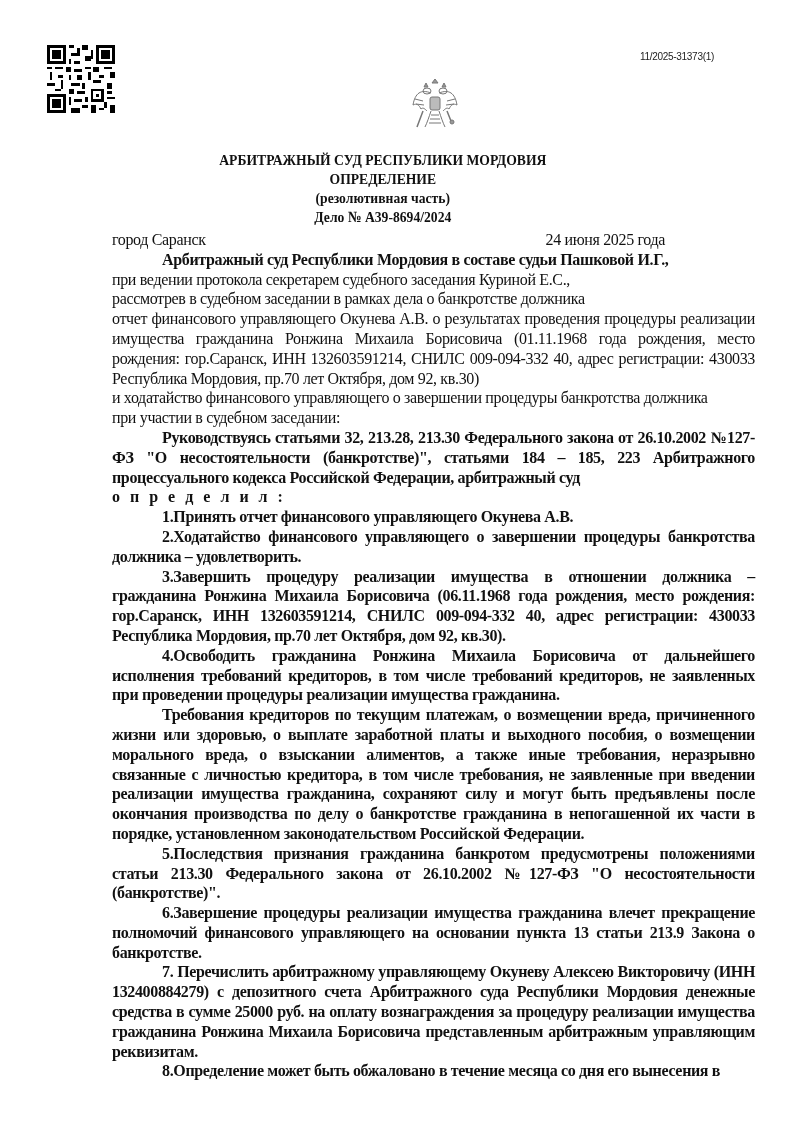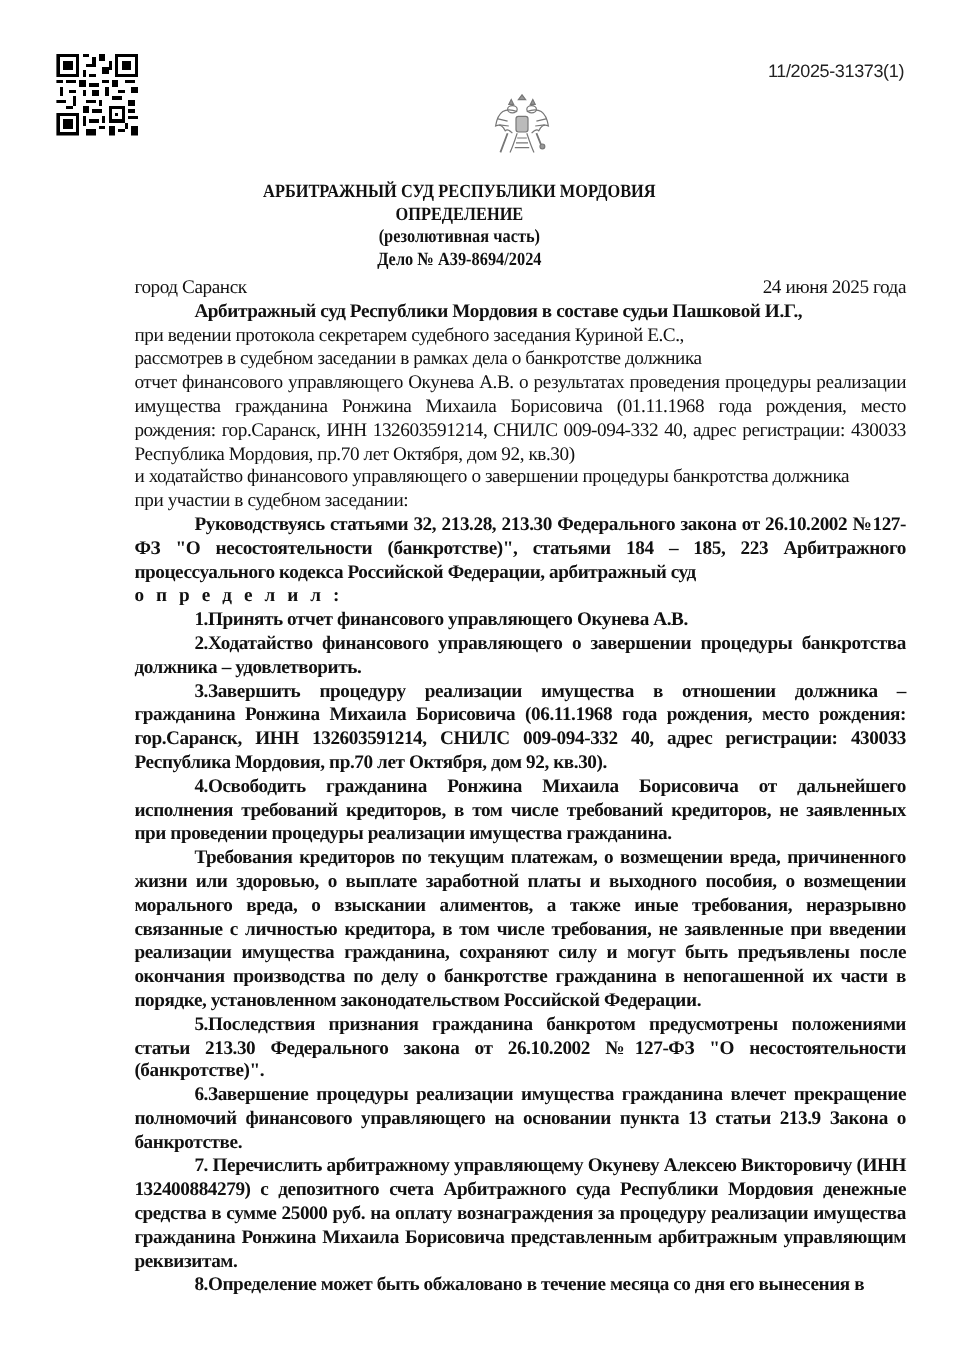--- a/index.html
+++ b/index.html
@@ -1,28 +1,28 @@
 <!DOCTYPE html>
 <html><head>
 <meta charset="utf-8">
 <style>
   html, body { margin: 0; padding: 0; background: #ffffff; }
   body { width: 800px; height: 1131px; position: relative; overflow: hidden;
          font-family: "Liberation Serif", "DejaVu Serif", serif; color: #111; }
   .qr { position: absolute; left: 47px; top: 45px; width: 68px; height: 68px; }
   .docnum { position: absolute; left: 640px; top: 51px; font-family: "Liberation Sans", sans-serif;
-            font-size: 15px; color: #222; letter-spacing: -0.3px; }
+            font-size: 10px; color: #222; letter-spacing: -0.3px; }
   .emblem { position: absolute; left: 411px; top: 75px; width: 48px; height: 60px; }
   .header { position: absolute; left: 0; top: 150px; width: 870px; text-align: center;
             font-weight: bold; font-size: 15.5px; line-height: 19px; transform: scaleX(0.88);
             transform-origin: 0 0; }
   .body { position: absolute; left: 112px; top: 230px; width: 643px; font-size: 16px;
           line-height: 19.8px; }
   .row { display: flex; justify-content: space-between; }
-  .row .date { }
+  .row .date { margin-right: 90px; }
   .p { margin: 0; text-align: justify; }
   .ind { text-indent: 50px; font-weight: bold; }
   .center { letter-spacing: 3px; font-weight: bold; }
   .body span, .body p { transform-origin: 0 0; }
   .cond { letter-spacing: -0.35px; }
 </style>
 </head>
 <body>
 
 <svg class="qr" viewBox="0 0 25 25" shape-rendering="crispEdges">

